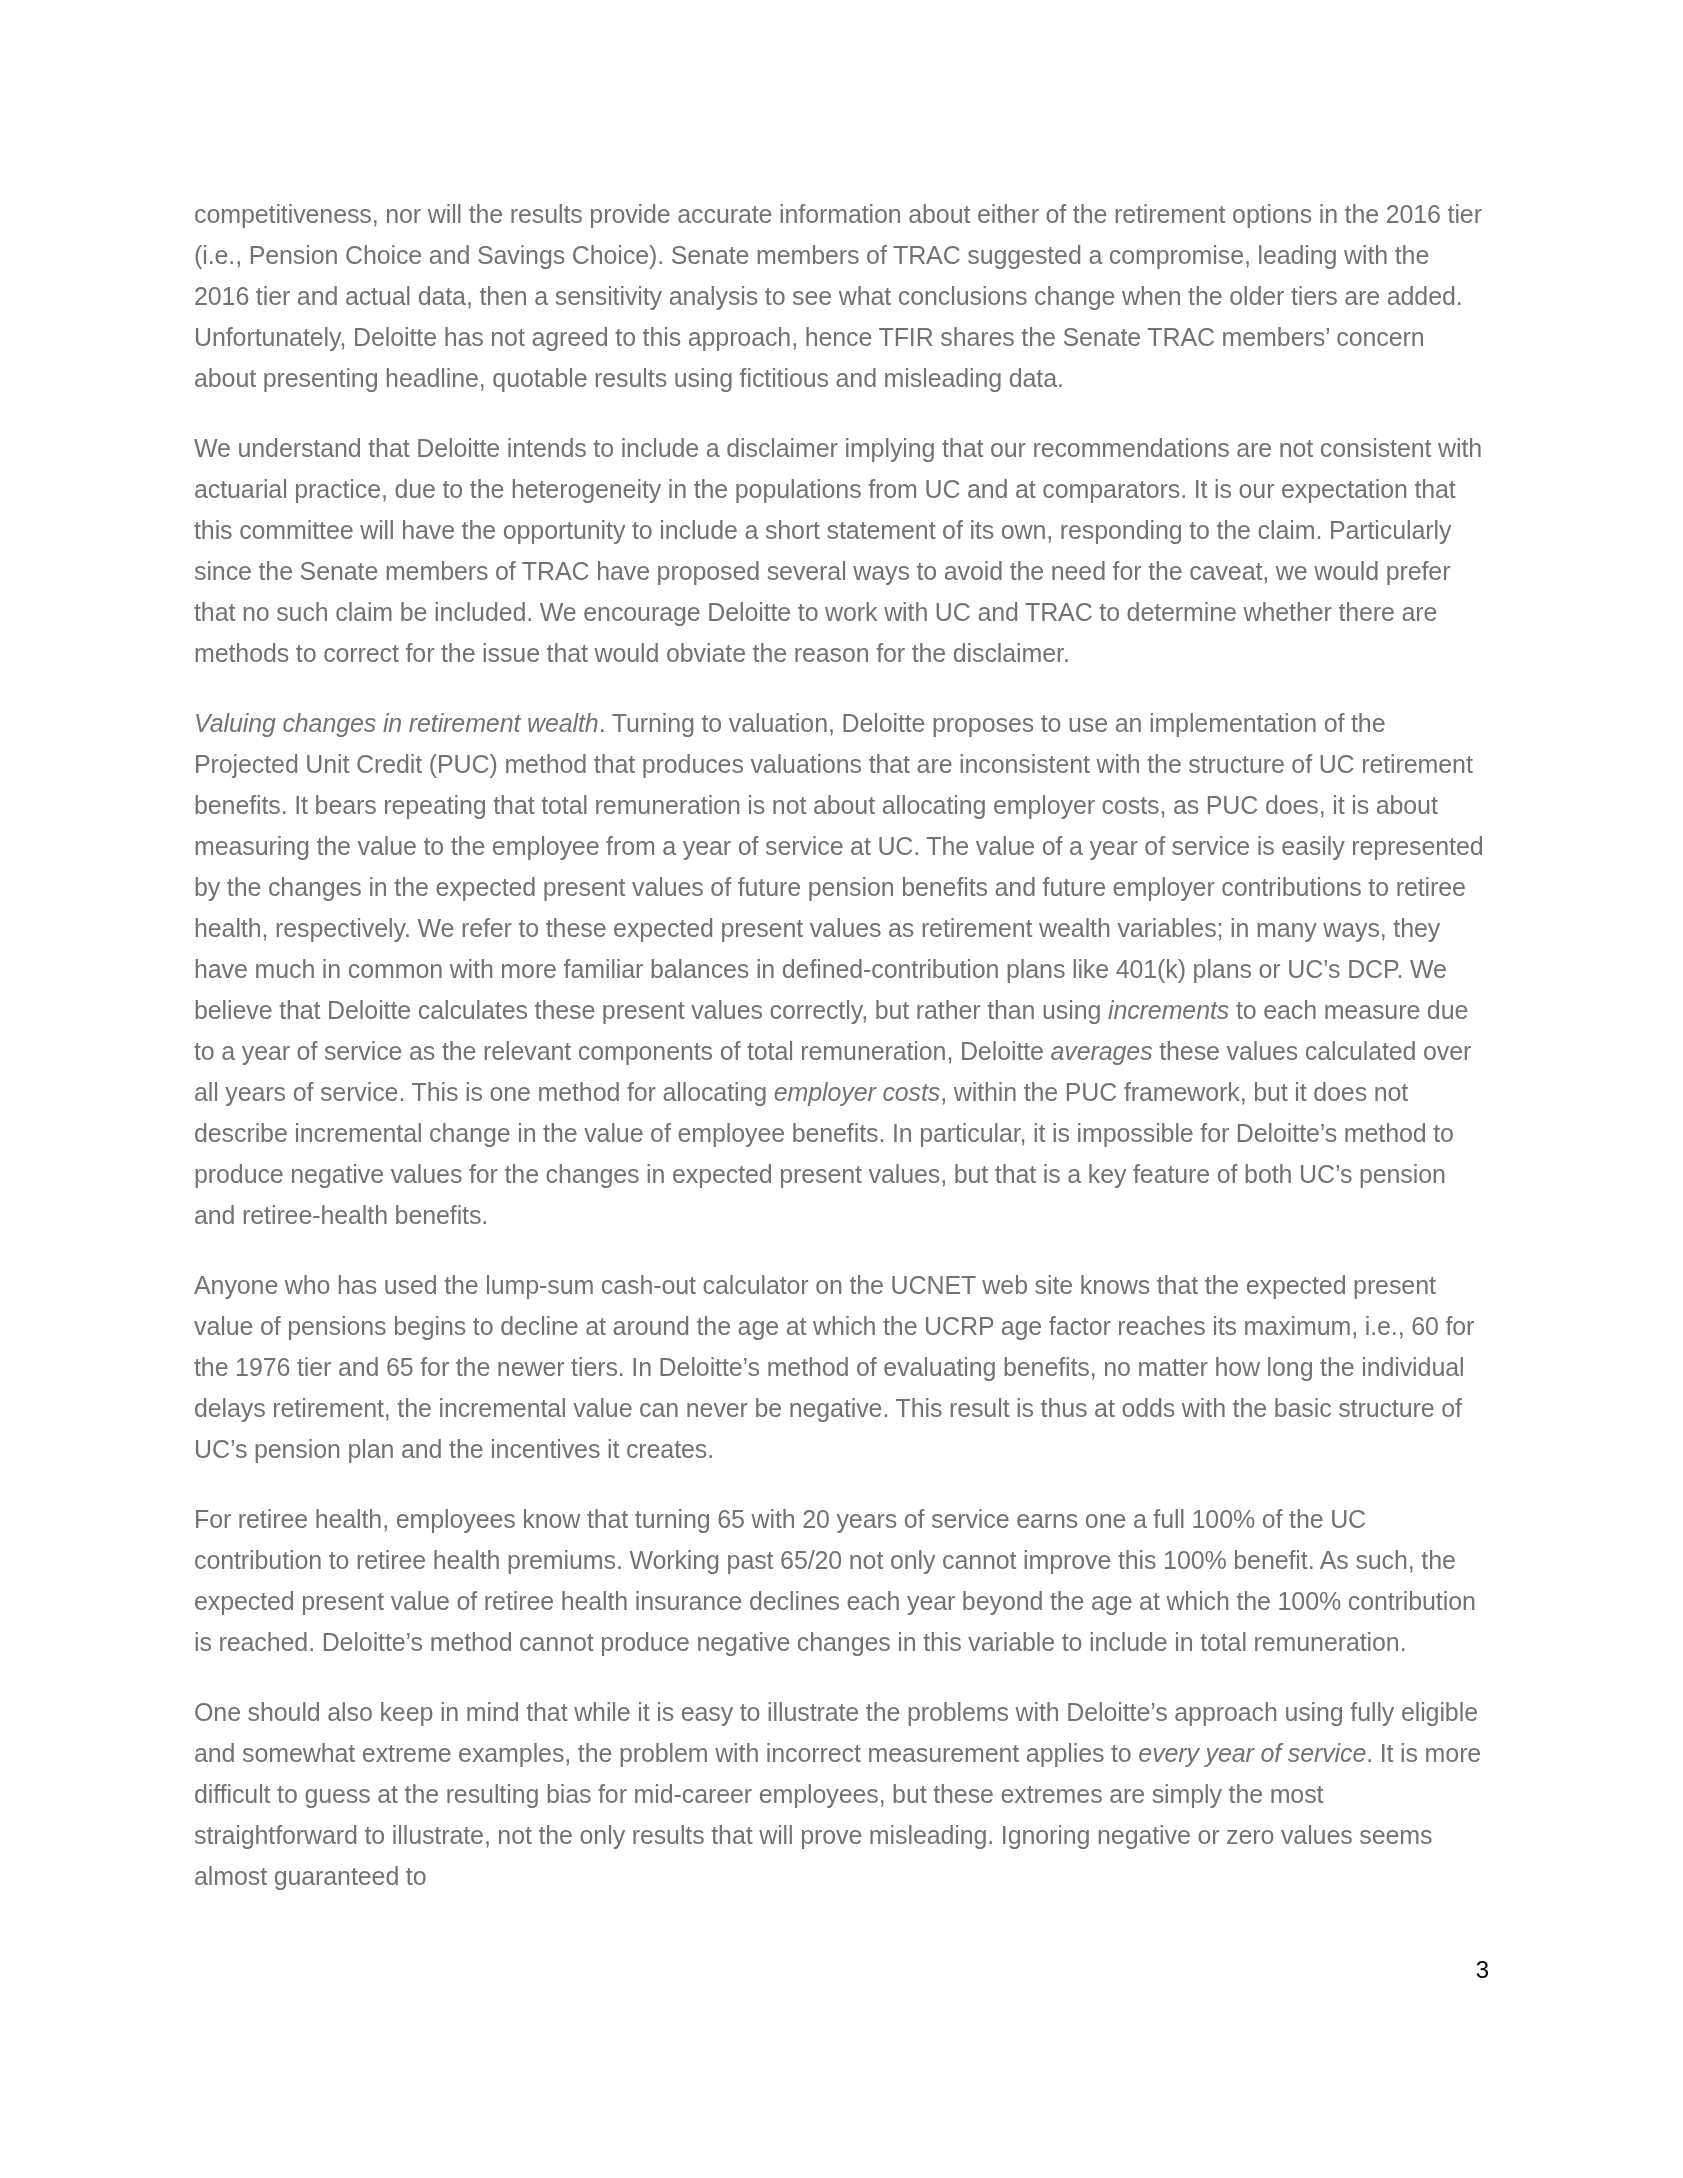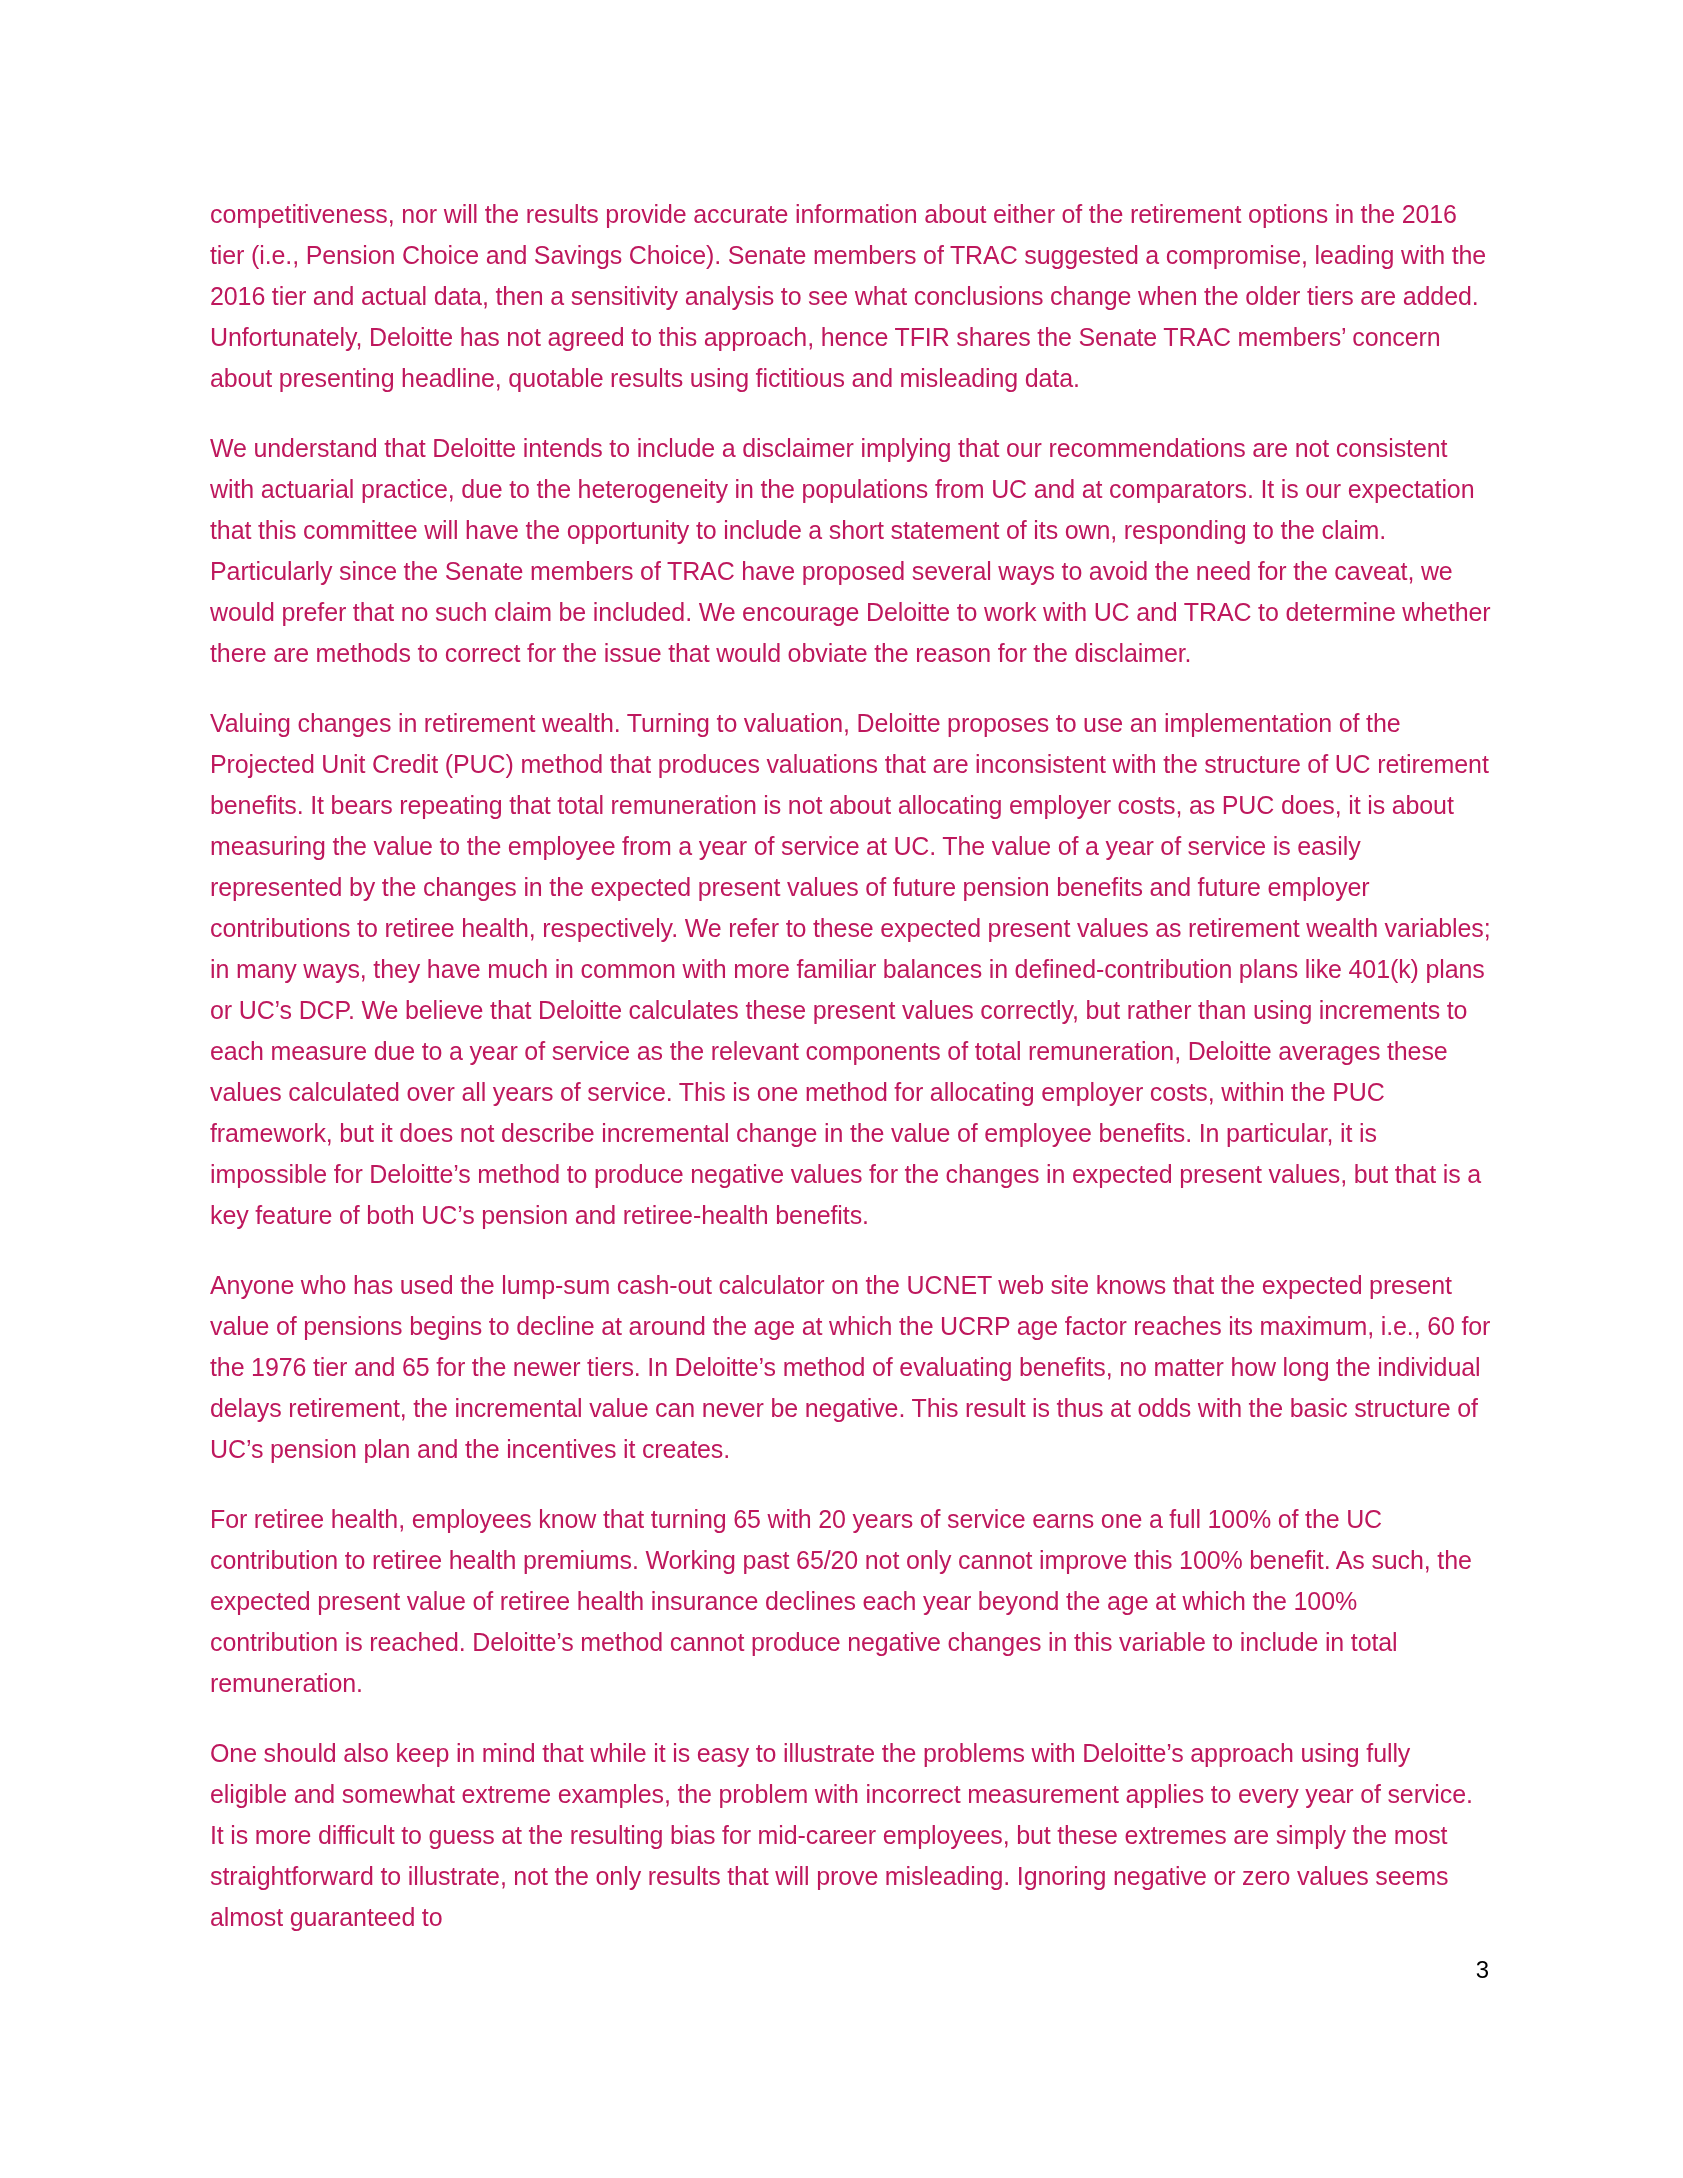--- a/index.html
+++ b/index.html
@@ -21,32 +21,33 @@
     background: #ffffff;
     box-sizing: border-box;
   }
   .content {
     position: absolute;
     left: 194px;
     top: 194px;
     width: 1297px;
   }
   p.para {
-    margin: 0 0 29px 16px;
+    margin: 0 0 29px 0;
     font-size: 25px;
     line-height: 41px;
     text-align: left;
     letter-spacing: -0.1px;
     word-spacing: -0.2px;
-    color: #be185d;
+    color: #737373;
   }
   p.para:last-of-type {
     margin-bottom: 0;
   }
   .em {
+    font-style: italic;
   }
   .page-number {
     position: absolute;
     right: 194px;
     top: 1955px;
     font-size: 24px;
     line-height: 30px;
     color: #000000;
     text-align: right;
   }

